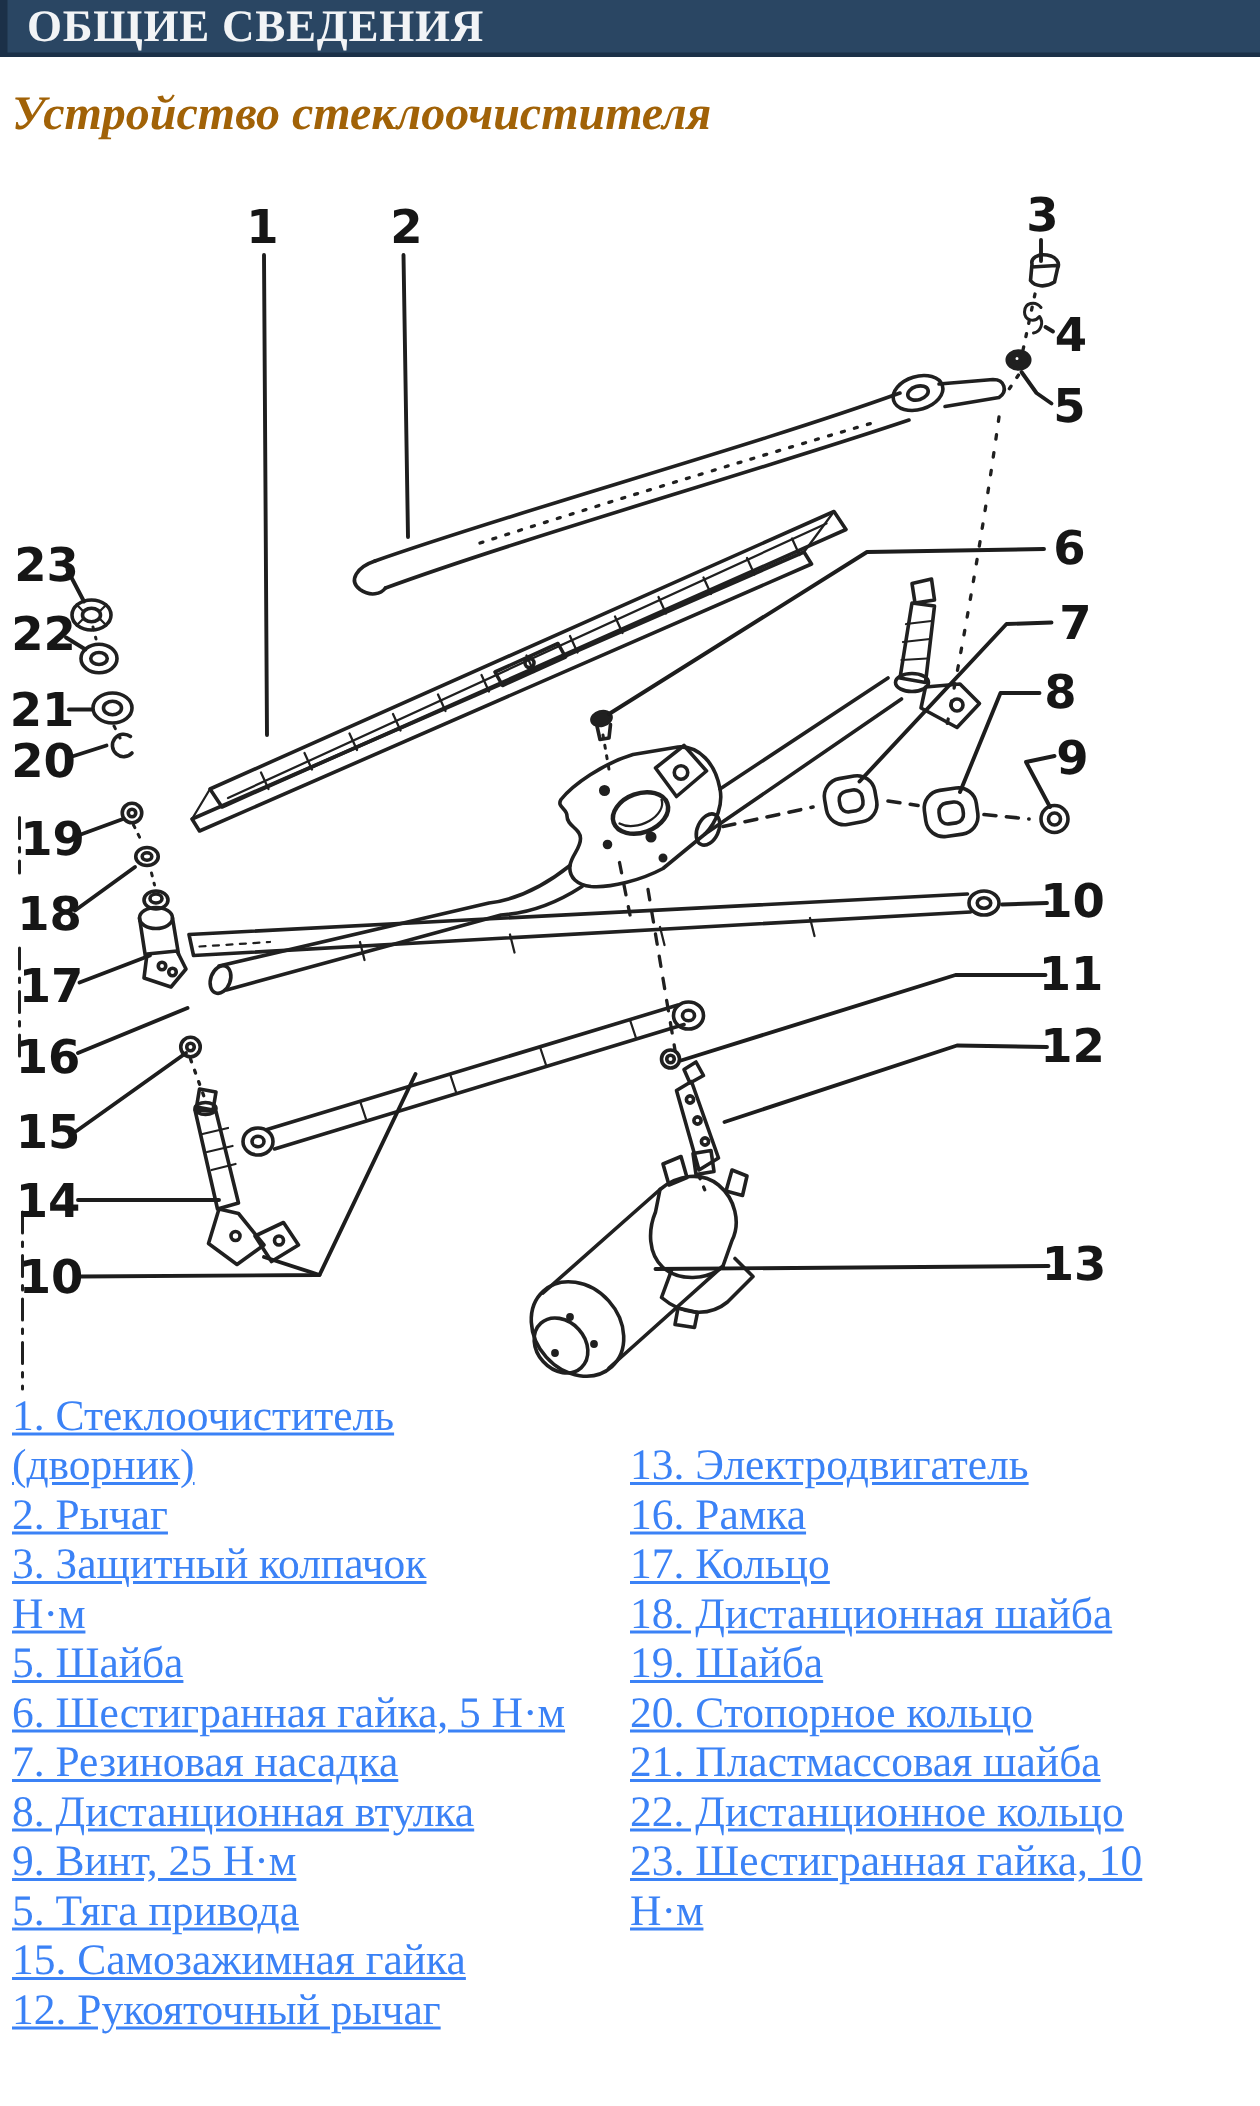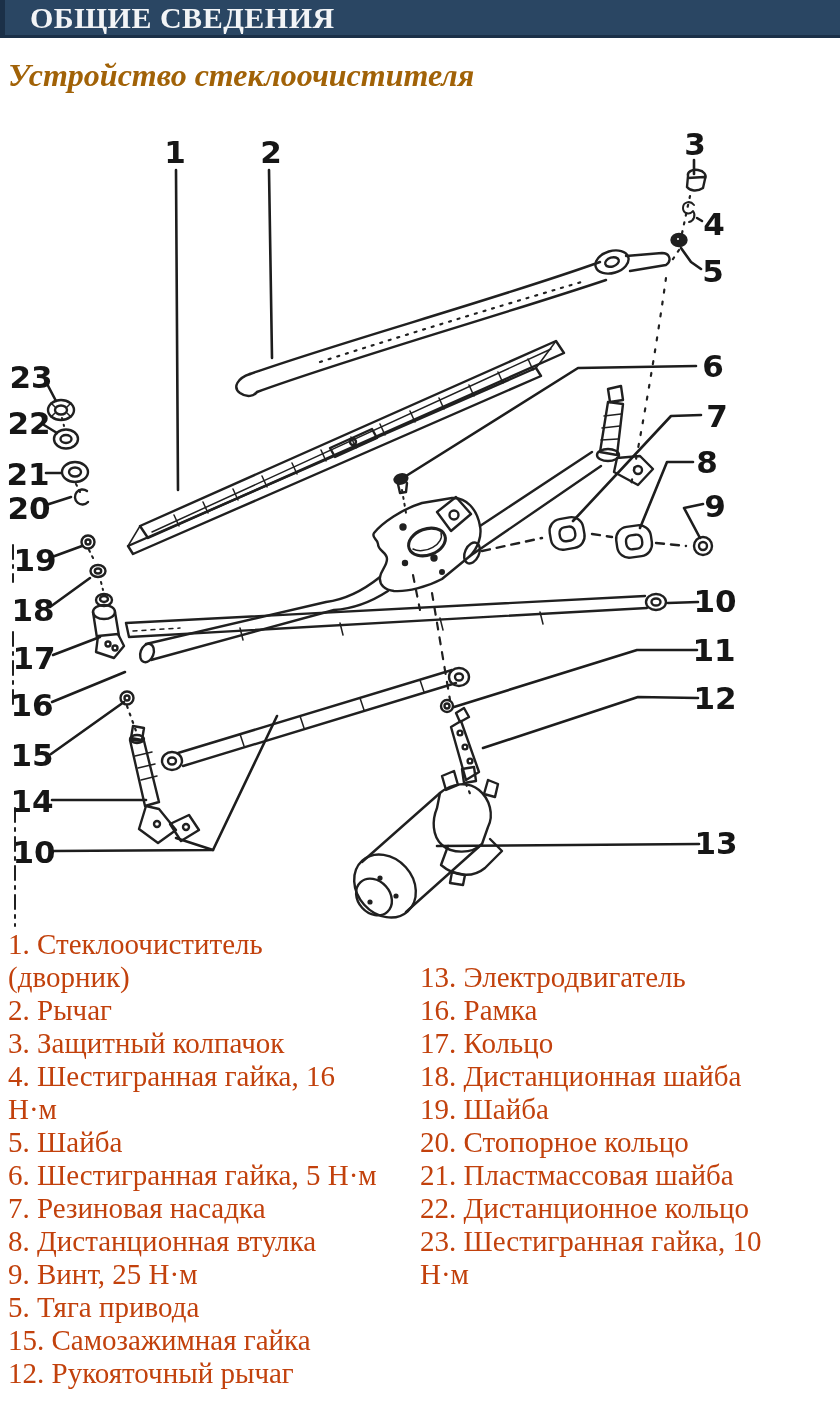--- a/index.html
+++ b/index.html
@@ -1,41 +1,41 @@
 <!DOCTYPE html>
 <html><head>
 <meta charset="utf-8">
 <style>
   html,body{margin:0;padding:0;background:#e8e8e8;}
   .page{position:relative;width:840px;height:1404px;background:#ffffff;overflow:hidden;
         font-family:"Liberation Serif",serif;}
   .header-bar{position:absolute;left:0;top:0;width:840px;height:38px;box-sizing:border-box;
         background:#2a4663;border-left:5px solid #1b3048;border-bottom:3px solid #1b3048;
-        display:flex;align-items:center;padding-left:12px;}
+        display:flex;align-items:center;}
   .header-title{color:#f2f4f6;font-family:"Liberation Serif",serif;font-weight:bold;
         font-size:30px;letter-spacing:0.5px;padding-left:13px;line-height:1;}
   .section-title{position:absolute;left:8px;top:57px;color:#a16207;
         font-family:"Liberation Serif",serif;font-weight:bold;font-style:italic;font-size:32px;}
   .diagram-svg{position:absolute;left:0;top:0;width:840px;height:1404px;}
   .art *{fill:none;stroke:#202020;stroke-width:2.4;stroke-linecap:round;stroke-linejoin:round;}
   .art .thin{stroke-width:1.5;}
   .art .mid{stroke-width:2;}
   .art .inkfill{fill:#202020;stroke:#202020;}
   .art .wfill{fill:#ffffff;}
   .art .d1{stroke-dasharray:3 9;stroke-width:2.2;}
   .art .d2{stroke-dasharray:2 7;stroke-width:2.2;}
   .art .d3{stroke-dasharray:7 8;stroke-width:2.2;}
   .art .d5{stroke-dasharray:8 7;stroke-width:2.4;}
   .art .d6{stroke-dasharray:2 6;stroke-width:2.2;}
   .art .d7{stroke-dasharray:2 5;stroke-width:2;}
   .art .dashdot{stroke-dasharray:14 6 3 6;stroke-width:2;}
   .leader{fill:none;stroke:#1d1d1d;stroke-width:2.6;stroke-linecap:round;stroke-linejoin:round;}
   .callout-num{font-family:"DejaVu Sans",sans-serif;font-weight:bold;font-size:31px;fill:#161616;
         text-anchor:middle;dominant-baseline:central;}
-  .parts-col{position:absolute;color:#c2410c;}
+  .parts-col{position:absolute;color:#3b82f6;text-decoration:underline;}
   .parts-col-left{left:8px;top:928px;width:412px;}
   .parts-col-right{left:420px;top:961px;width:418px;}
   .part-line{font-family:"Liberation Serif",serif;font-size:29px;line-height:33px;white-space:nowrap;}
 </style>
 </head>
 <body>
 
 <div class="page">
 
   <div class="header-bar">
@@ -264,21 +264,20 @@
         <div class="part-line">1. Стеклоочиститель</div>
         <div class="part-line">(дворник)</div>
       </div>
       <div class="part-item">
         <div class="part-line">2. Рычаг</div>
       </div>
       <div class="part-item">
         <div class="part-line">3. Защитный колпачок</div>
       </div>
       <div class="part-item">
-        <div class="part-line">4. Шестигранная гайка, 16</div>
         <div class="part-line">Н·м</div>
       </div>
       <div class="part-item">
         <div class="part-line">5. Шайба</div>
       </div>
       <div class="part-item">
         <div class="part-line">6. Шестигранная гайка, 5 Н·м</div>
       </div>
       <div class="part-item">
         <div class="part-line">7. Резиновая насадка</div>

